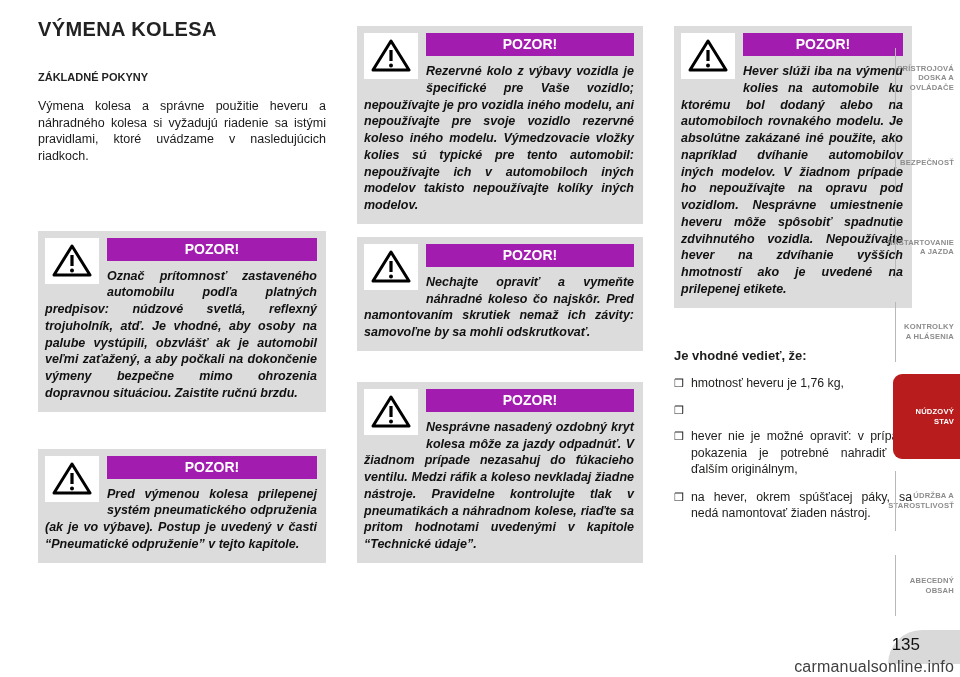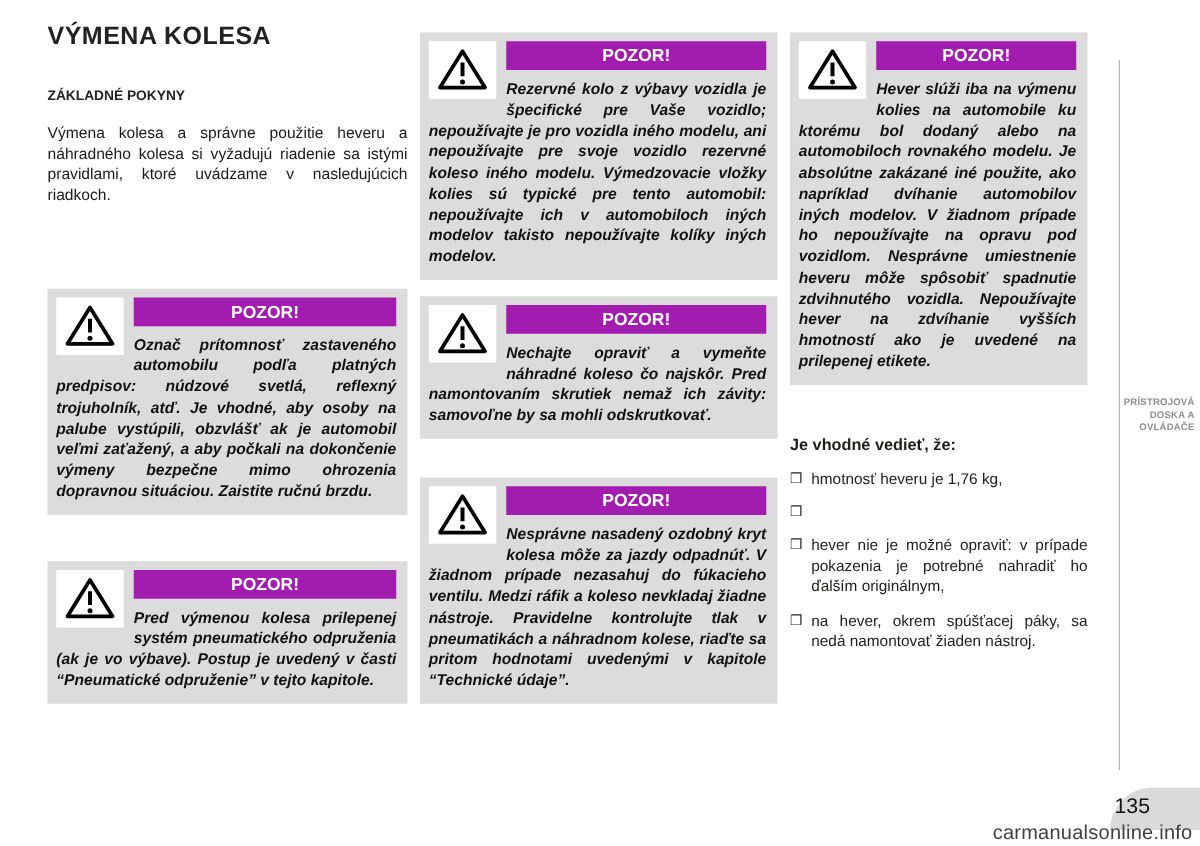--- a/index.html
+++ b/index.html
@@ -8,21 +8,21 @@
     position:relative;
     background:#ffffff;
     font-family:"Liberation Sans", sans-serif;
     color:#1d1d1b;
     overflow:hidden;
   }
   .content {
     position:absolute;
     left:38px; top:18px;
     display:flex;
-    gap:10px;
+    gap:31px;
   }
   .col { display:block; }
   .col1 { width:288px; }
   .col2 { width:286px; margin-top:8px; }
   .col3 { width:238px; margin-top:8px; }
 
   h1.title { font-size:20px; font-weight:bold; letter-spacing:0.4px; color:#222; }
   h2.subtitle { font-size:11px; font-weight:bold; margin-top:30px; color:#222; }
   p.intro {
     margin-top:15px;
@@ -77,21 +77,21 @@
     margin-bottom:11px;
   }
   .note-bullet { width:17px; flex:0 0 17px; font-size:11px; padding-top:1px; }
   .note-text { text-align:justify; }
 
   .sidebar {
     position:absolute;
     right:0; top:36px;
     width:67px; height:592px;
     display:flex;
-    flex-direction:row;
+    flex-direction:column;
   }
   .sidebar-tab {
     flex:1 1 0;
     position:relative;
     display:flex;
     align-items:center;
     justify-content:flex-end;
     padding:4px 6px 4px 6px;
   }
   .sidebar-tab::before {

